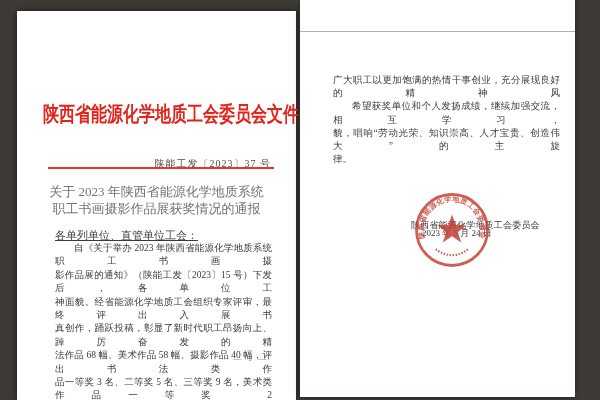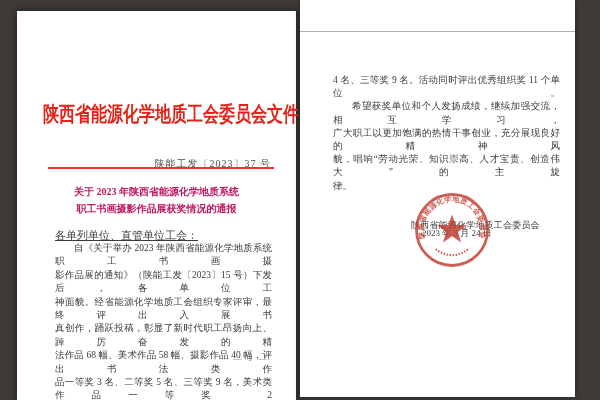--- a/index.html
+++ b/index.html
@@ -23,21 +23,21 @@
     transform:scaleY(1.3);transform-origin:50% 0;
     white-space:nowrap;
   }
   .doc-number{
     position:absolute;left:26px;top:146px;width:228px;text-align:right;
     font-size:10px;color:#554a40;letter-spacing:1px;
   }
   .red-rule{position:absolute;left:31px;top:156px;width:226px;height:2px;}
   .doc-title{
     position:absolute;left:14px;top:172px;width:251px;text-align:center;
-    font-size:10px;font-weight:bold;line-height:17px;color:#be185d;
+    font-size:13px;font-weight:normal;line-height:17px;color:#737373;
   }
   .salutation{
     position:absolute;left:38px;top:217px;width:217px;
     font-size:11px;color:#3a3a3a;text-decoration:underline;
   }
   .body-block{
     position:absolute;font-size:9.5px;color:#3a3a3a;
   }
   .body-block.bb-left{left:38px;top:231px;width:217px;line-height:13.4px;}
   .body-block.bb-right{left:33px;top:74px;width:227px;line-height:13.2px;}
@@ -85,23 +85,22 @@
         <div class="body-line">真创作，踊跃投稿，彰显了新时代职工昂扬向上、踔厉奋发的精</div>
         <div class="body-line">法作品 68 幅、美术作品 58 幅、摄影作品 40 幅，评出书法类作</div>
         <div class="body-line">品一等奖 3 名、二等奖 5 名、三等奖 9 名，美术类作品一等奖 2</div>
       </div>
     <div class="page-number">— 1 —</div>
   </div>
 
   <div class="page page-right">
     <div class="edge-line"></div>
     <div class="body-block bb-right">
-        <div class="body-line">4 名、三等奖 9 名。活动同时评出优秀组织奖 11 个单位。</div>
+        <div class="body-line">广大职工以更加饱满的热情干事创业，充分展现良好的精神风</div>
         <div class="body-line indent">希望获奖单位和个人发扬成绩，继续加强交流，相互学习，</div>
-        <div class="body-line">广大职工以更加饱满的热情干事创业，充分展现良好的精神风</div>
         <div class="body-line">貌，唱响“劳动光荣、知识崇高、人才宝贵、创造伟大”的主旋</div>
         <div class="body-line short">律。</div>
       </div>
     <div class="signature">陕西省能源化学地质工会委员会</div>
     <div class="sign-date">2023 年 5 月 24 日</div>
 
     <svg class="seal" viewBox="0 0 86 86" xmlns="http://www.w3.org/2000/svg">
       <circle cx="43" cy="43" r="35.5" fill="none" stroke="#c23b2e" stroke-width="2.8"></circle>
       <polygon fill="#c23b2e" points="43,27.5 46.65,37.98 57.74,38.21 48.90,44.92 52.11,55.54 43,49.2 33.89,55.54 37.10,44.92 28.26,38.21 39.35,37.98"></polygon>
       <path id="seal-arc" d="M 15.75 51.33 A 28.5 28.5 0 1 1 70.25 51.33" fill="none"></path>

